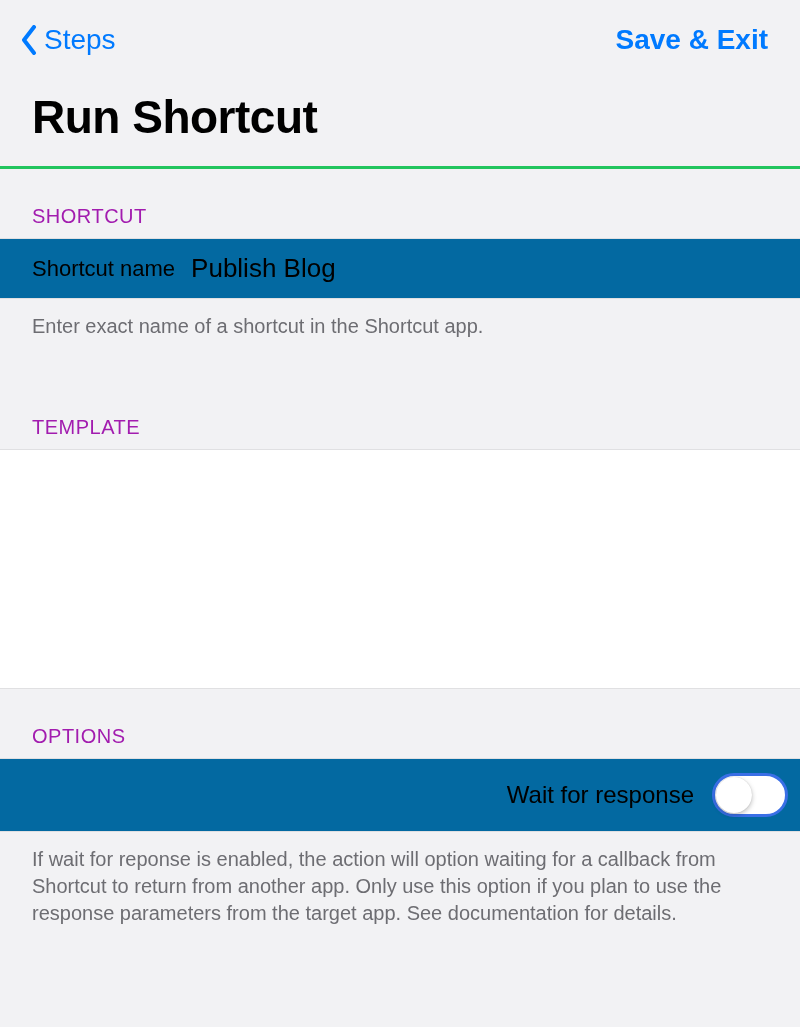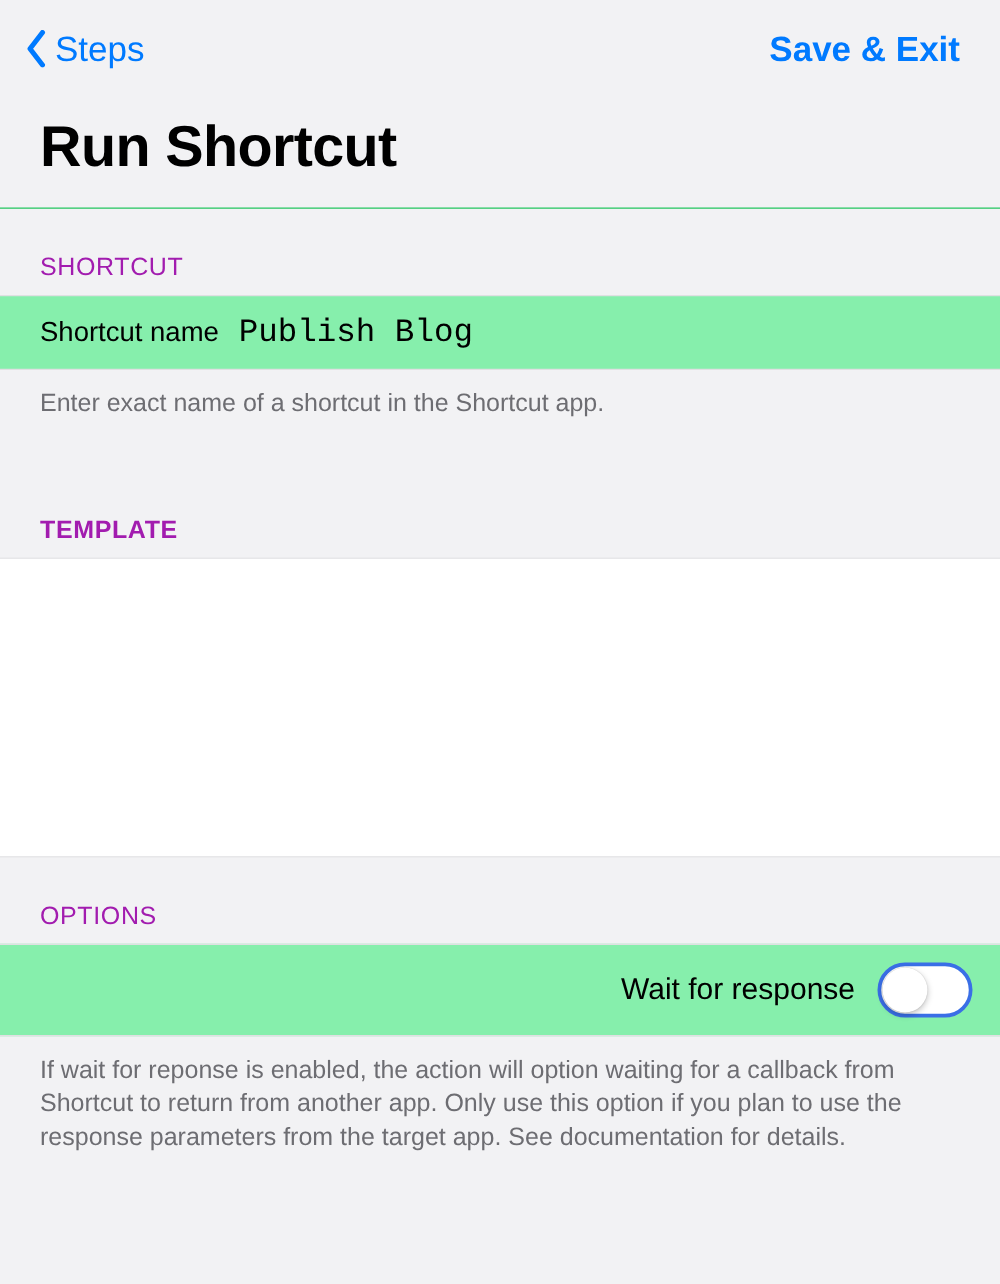--- a/index.html
+++ b/index.html
@@ -16,93 +16,94 @@
       overflow: hidden;
     }
     .nav {
       display: flex;
       justify-content: space-between;
       align-items: center;
       padding: 24px 32px 16px 20px;
     }
     .back {
       display: flex;
+      align-items: center;
       color: #007aff;
       font-size: 28px;
       font-weight: 400;
       cursor: pointer;
     }
     .back svg {
       width: 18px;
       height: 30px;
       margin-right: 6px;
     }
     .save {
       color: #007aff;
       font-size: 28px;
       font-weight: 700;
       cursor: pointer;
     }
     .title-wrap {
       padding: 18px 32px 22px 32px;
-      border-bottom: 1px solid #22c55e;
+      border-bottom: 3px solid #22c55e;
     }
     .title {
       font-size: 46px;
       font-weight: 800;
       letter-spacing: -0.5px;
     }
     .section-header {
       padding: 36px 32px 10px 32px;
       font-size: 20px;
       letter-spacing: 0.5px;
       color: #a21caf;
       text-transform: uppercase;
     }
     .row-white {
-      background: #86efac;
+      background: #0369a1;
       border-top: 1px solid #e0e0e2;
       border-bottom: 1px solid #e0e0e2;
     }
     .row-input {
       display: flex;
       align-items: center;
       padding: 14px 32px;
       gap: 16px;
     }
     .row-input label {
       font-size: 22px;
       color: #000;
       white-space: nowrap;
     }
     .row-input input {
       flex: 1;
       border: none;
       outline: none;
       font-size: 26px;
-      font-family: Liberation Mono, monospace;
+      font-family: Liberation Sans, sans-serif;
       background: transparent;
     }
     .section-footer {
       padding: 14px 12px 20px 32px;
       font-size: 20px;
       color: #6d6d72;
       line-height: 1.35;
     }
     .template-area {
       background: #fff;
       border-top: 1px solid #e0e0e2;
       border-bottom: 1px solid #e0e0e2;
       height: 240px;
     }
     .row-toggle {
       display: flex;
       align-items: center;
       justify-content: flex-end;
-      padding: 14px 22px;
+      padding: 14px 12px;
       gap: 18px;
     }
     .toggle-label {
       font-size: 24px;
       color: #000;
     }
     .switch {
       position: relative;
       width: 76px;
       height: 44px;
@@ -147,21 +148,21 @@
 
 <div class="section-header">SHORTCUT</div>
 
 <div class="row-white row-input">
   <label>Shortcut name</label>
   <input type="text" value="Publish Blog" style="">
 </div>
 
 <div class="section-footer">Enter exact name of a shortcut in the Shortcut app.</div>
 
-<div class="section-header" style="padding-top:56px;font-weight:bold;">TEMPLATE</div>
+<div class="section-header" style="padding-top:56px;">TEMPLATE</div>
 
 <div class="template-area"></div>
 
 <div class="section-header">OPTIONS</div>
 
 <div class="row-white row-toggle">
   <span class="toggle-label">Wait for response</span>
   <div class="switch">
     <div class="switch-track"></div>
     <div class="switch-knob"></div>

